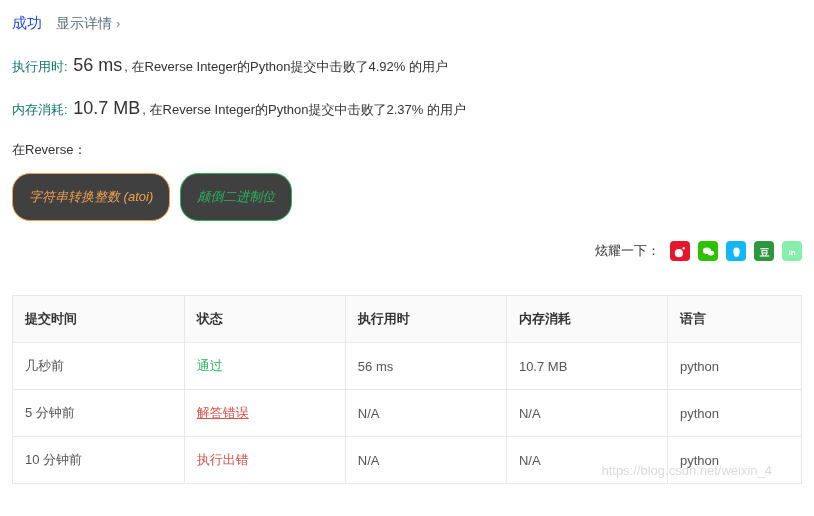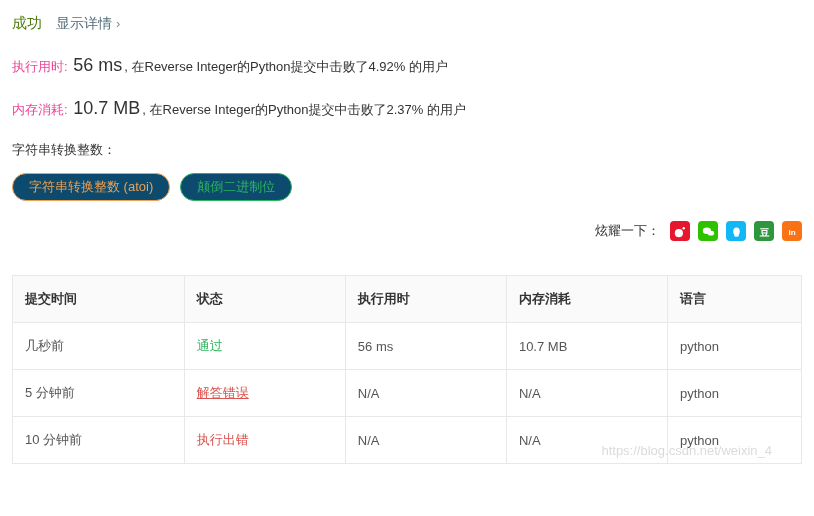--- a/index.html
+++ b/index.html
@@ -5,46 +5,47 @@
 * { margin: 0; padding: 0; box-sizing: border-box; }
 body {
   font-family: -apple-system, BlinkMacSystemFont, "Segoe UI", "PingFang SC", "Microsoft YaHei", sans-serif;
   font-size: 14px;
   color: #333;
   background: #fff;
   padding: 14px 12px 12px 12px;
   width: 814px;
 }
 .top-row { display: flex; align-items: center; gap: 14px; margin-bottom: 22px; }
-.success-label { color: #4d7c0f; font-size: 15px; }
+.success-label { color: #1d4ed8; font-size: 15px; }
 .detail-link { color: #546e7a; font-size: 14px; cursor: pointer; display: flex; align-items: center; gap: 4px; }
 .detail-link .chev { font-size: 13px; color: #78909c; }
 .stat-line { margin-bottom: 22px; color: #333; font-size: 13px; }
-.stat-line .lbl { color: #ec4899; }
+.stat-line .lbl { color: #0f766e; }
 .stat-line .big { font-size: 18px; color: #333; margin: 0 2px; }
 .next-label { margin-bottom: 14px; color: #333; font-size: 13px; }
 .challenge-row { display: flex; gap: 10px; margin-bottom: 20px; }
 .pill {
   border: 1px solid;
   border-radius: 18px;
-  padding: 4px 16px;
+  padding: 14px 16px;
   font-size: 13px;
   cursor: pointer;
-  background: #0c4a6e;
+  background: #404040;
+  font-style: italic;
 }
 .pill-orange { color: #f0a050; border-color: #f0a050; }
 .pill-green { color: #2db55d; border-color: #2db55d; }
 .share-row { display: flex; align-items: center; gap: 10px; margin-bottom: 34px; font-size: 13px; justify-content: flex-end; }
 .share-icons { display: flex; gap: 8px; }
 .share-icon { width: 20px; height: 20px; border-radius: 4px; display: flex; align-items: center; justify-content: center; cursor: pointer; }
 .ic-weibo { background: #e6162d; }
 .ic-wechat { background: #2dc100; }
 .ic-qq { background: #12b7f5; }
 .ic-douban { background: #2e963d; }
-.ic-linkedin { background: #f97316; }
+.ic-linkedin { background: #86efac; }
 .share-icon svg { width: 13px; height: 13px; fill: #fff; }
 table { width: 100%; border-collapse: collapse; }
 th, td {
   text-align: left;
   padding: 14px 12px;
   border: 1px solid #e8e8e8;
   font-size: 13px;
   color: #555;
 }
 thead th { background: #fafafa; color: #333; font-weight: 600; }
@@ -76,21 +77,21 @@
 <div class="stat-line">
   <span class="lbl">执行用时:</span>
   <span class="big">56 ms</span><span>, 在Reverse Integer的Python提交中击败了4.92% 的用户</span>
 </div>
 
 <div class="stat-line">
   <span class="lbl">内存消耗:</span>
   <span class="big">10.7 MB</span><span>, 在Reverse Integer的Python提交中击败了2.37% 的用户</span>
 </div>
 
-<div class="next-label">字符串转换整数：</div>
+<div class="next-label">在Reverse：</div>
 
 <div class="challenge-row">
   <div class="pill pill-orange">字符串转换整数 (atoi)</div>
   <div class="pill pill-green">颠倒二进制位</div>
 </div>
 
 <div class="share-row">
   <span>炫耀一下：</span>
   <div class="share-icons">
     <span class="share-icon ic-weibo">

